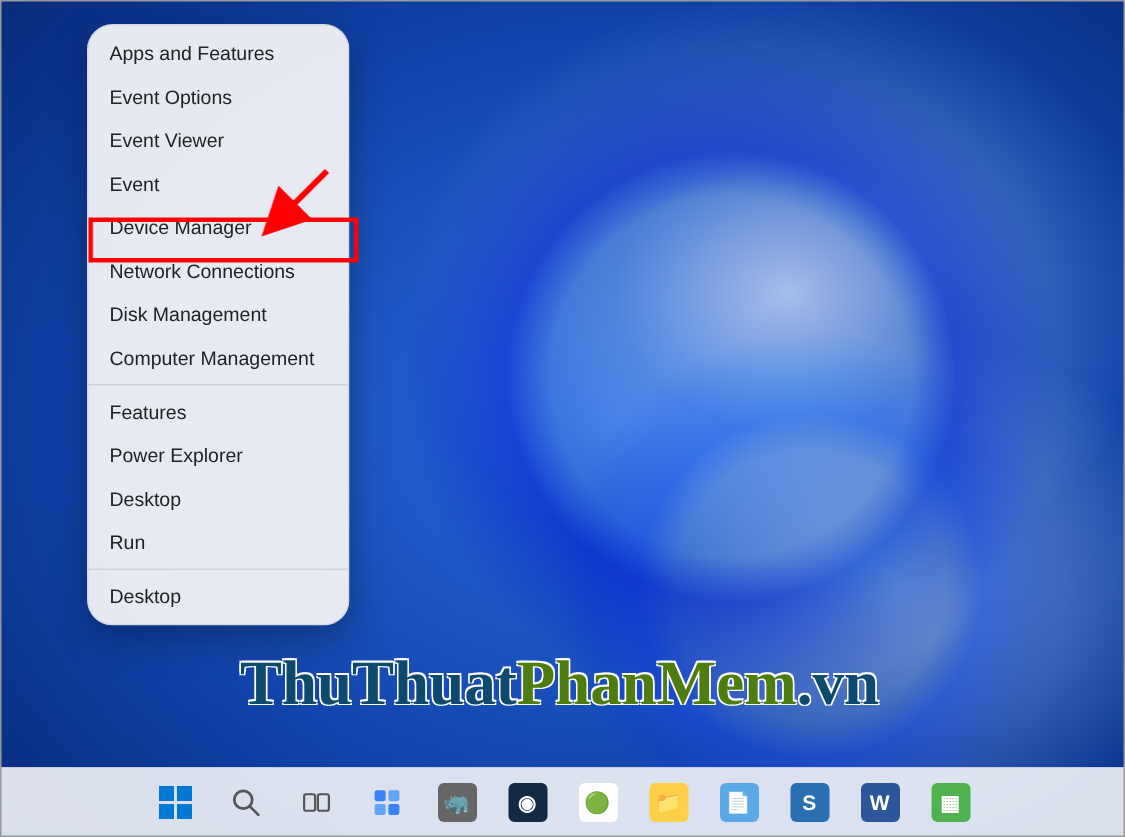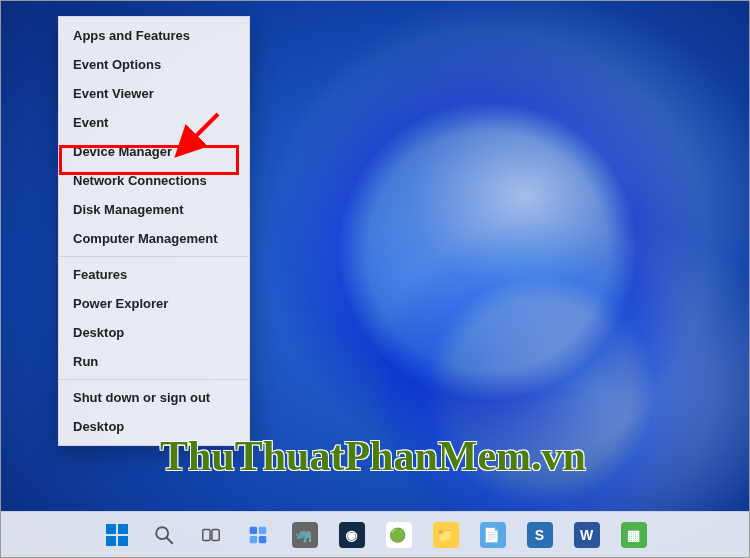--- a/index.html
+++ b/index.html
@@ -18,28 +18,27 @@
     position: absolute; inset: 0;
     background:
       radial-gradient(circle at 65% 45%, rgba(255,255,255,0) 120px, rgba(10,40,120,0.55) 150px, rgba(10,40,120,0) 220px),
       radial-gradient(circle at 72% 70%, rgba(255,255,255,0) 90px, rgba(30,80,190,0.45) 115px, rgba(30,80,190,0) 170px);
     mix-blend-mode: overlay;
   }
 
   
   .context-menu {
     position: absolute; top: 16px; left: 58px;
-    width: 192px;
+    width: 175px;
     background: rgba(244,244,246,0.94);
     backdrop-filter: blur(6px);
     border: 1px solid rgba(0,0,0,0.08);
-    border-radius: 0;
+    border-radius: 17px;
     box-shadow: 0 8px 24px rgba(0,0,0,0.30);
     padding: 4px 0;
-    font-weight: bold;
   }
   .menu-item {
     font-size: 13px;
     color: #222;
     padding: 7px 14px;
     cursor: default;
     white-space: nowrap;
   }
   .menu-sep { height: 1px; background: rgba(0,0,0,0.10); margin: 3px 0; }
 
@@ -58,21 +57,21 @@
   }
 
   
   .watermark {
     position: absolute; left: 160px; top: 432px;
     font-family: "Times New Roman", serif;
     font-size: 42px; font-weight: 700;
     white-space: nowrap;
     pointer-events: none;
   }
-  .watermark .red { color: #4d7c0f; text-shadow: -1px -1px 0 #fff, 1px -1px 0 #fff, -1px 1px 0 #fff, 1px 1px 0 #fff; }
+  .watermark .red { color: #0c4a6e; text-shadow: -1px -1px 0 #fff, 1px -1px 0 #fff, -1px 1px 0 #fff, 1px 1px 0 #fff; }
   .watermark .blk { color: #4d7c0f; text-shadow: -1px -1px 0 #fff, 1px -1px 0 #fff, -1px 1px 0 #fff, 1px 1px 0 #fff; }
 
   
   .taskbar {
     position: absolute; left: 0; right: 0; bottom: 0; height: 47px;
     background: rgba(242,243,247,0.90);
     backdrop-filter: blur(6px);
     border-top: 1px solid rgba(0,0,0,0.08);
     display: flex; align-items: center; justify-content: center;
     gap: 9px;
@@ -108,21 +107,20 @@
     <div class="menu-item">Device Manager</div>
     <div class="menu-item">Network Connections</div>
     <div class="menu-item">Disk Management</div>
     <div class="menu-item">Computer Management</div>
     <div class="menu-sep"></div>
     <div class="menu-item">Features</div>
     <div class="menu-item">Power Explorer</div>
     <div class="menu-item">Desktop</div>
     <div class="menu-item">Run</div>
     <div class="menu-sep"></div>
-    <div class="menu-item">Shut down or sign out</div>
     <div class="menu-item">Desktop</div>
   </div>
 
   <div class="highlight-box"></div>
 
   <svg class="arrow" viewBox="0 0 56 56">
     <defs>
       <marker id="ah" markerWidth="8" markerHeight="8" refX="6" refY="4" orient="auto">
         <path d="M0,0 L8,4 L0,8 Z" fill="#ff0000"></path>
       </marker>

